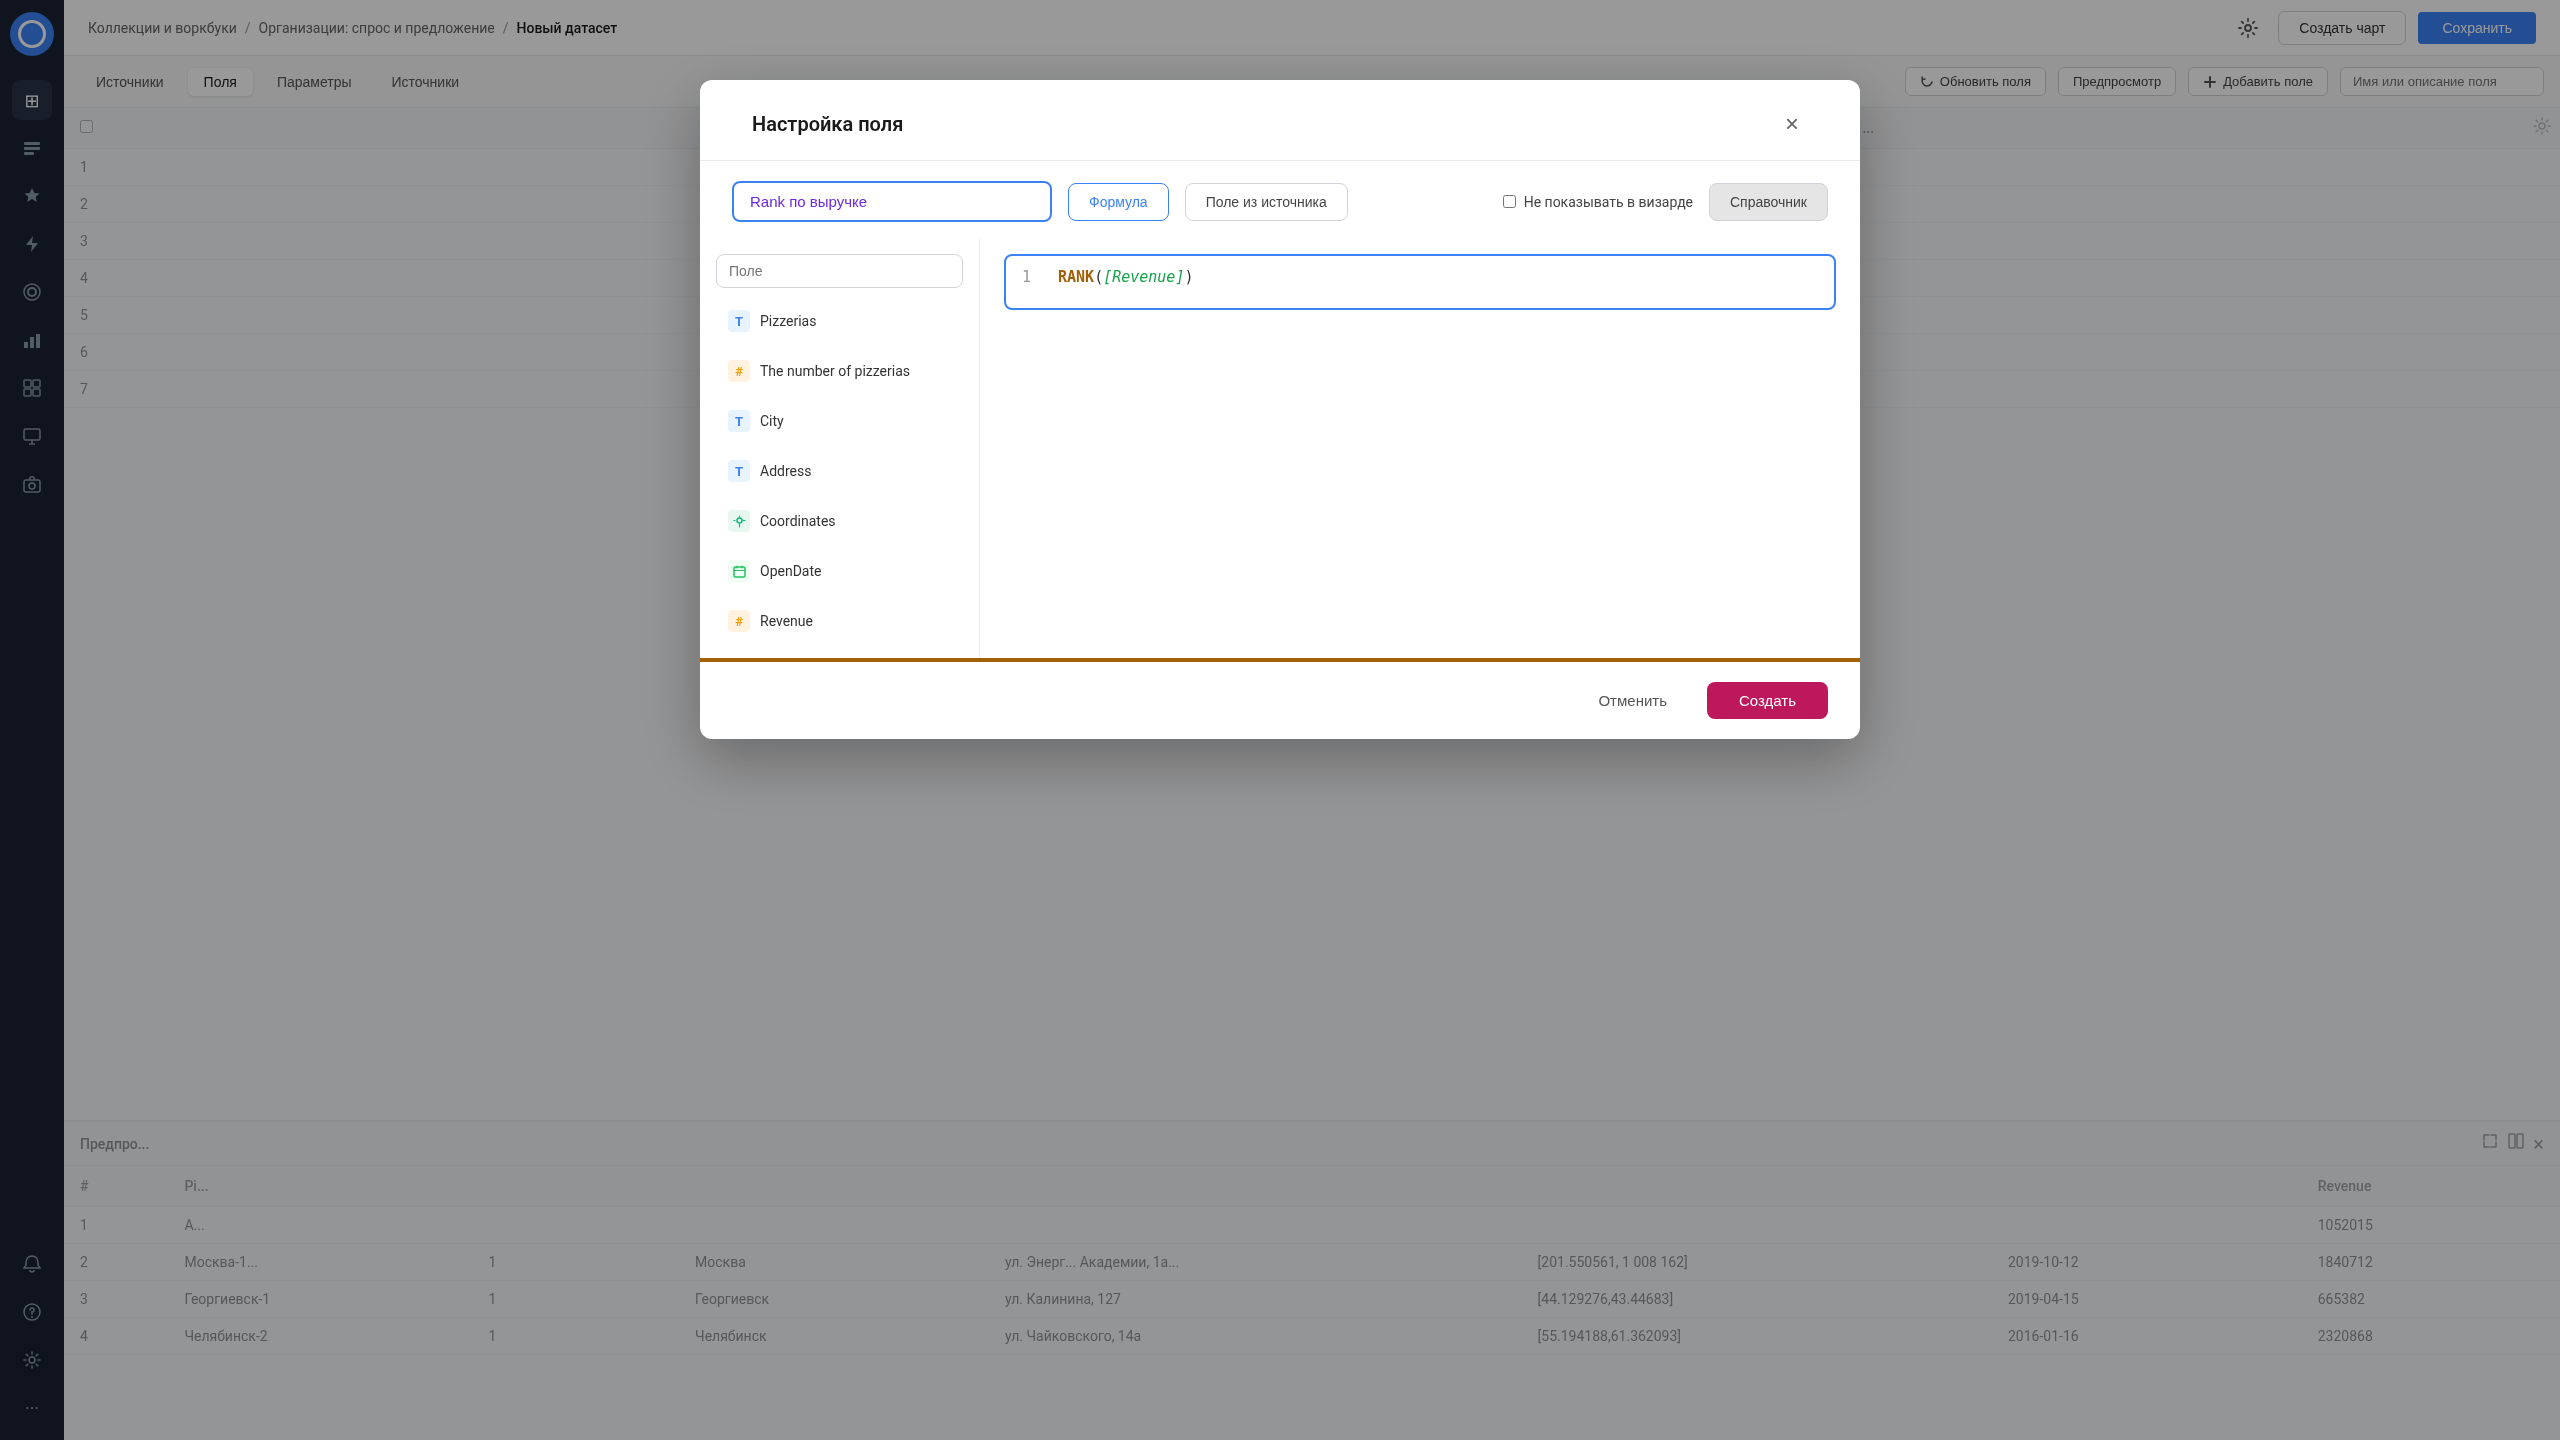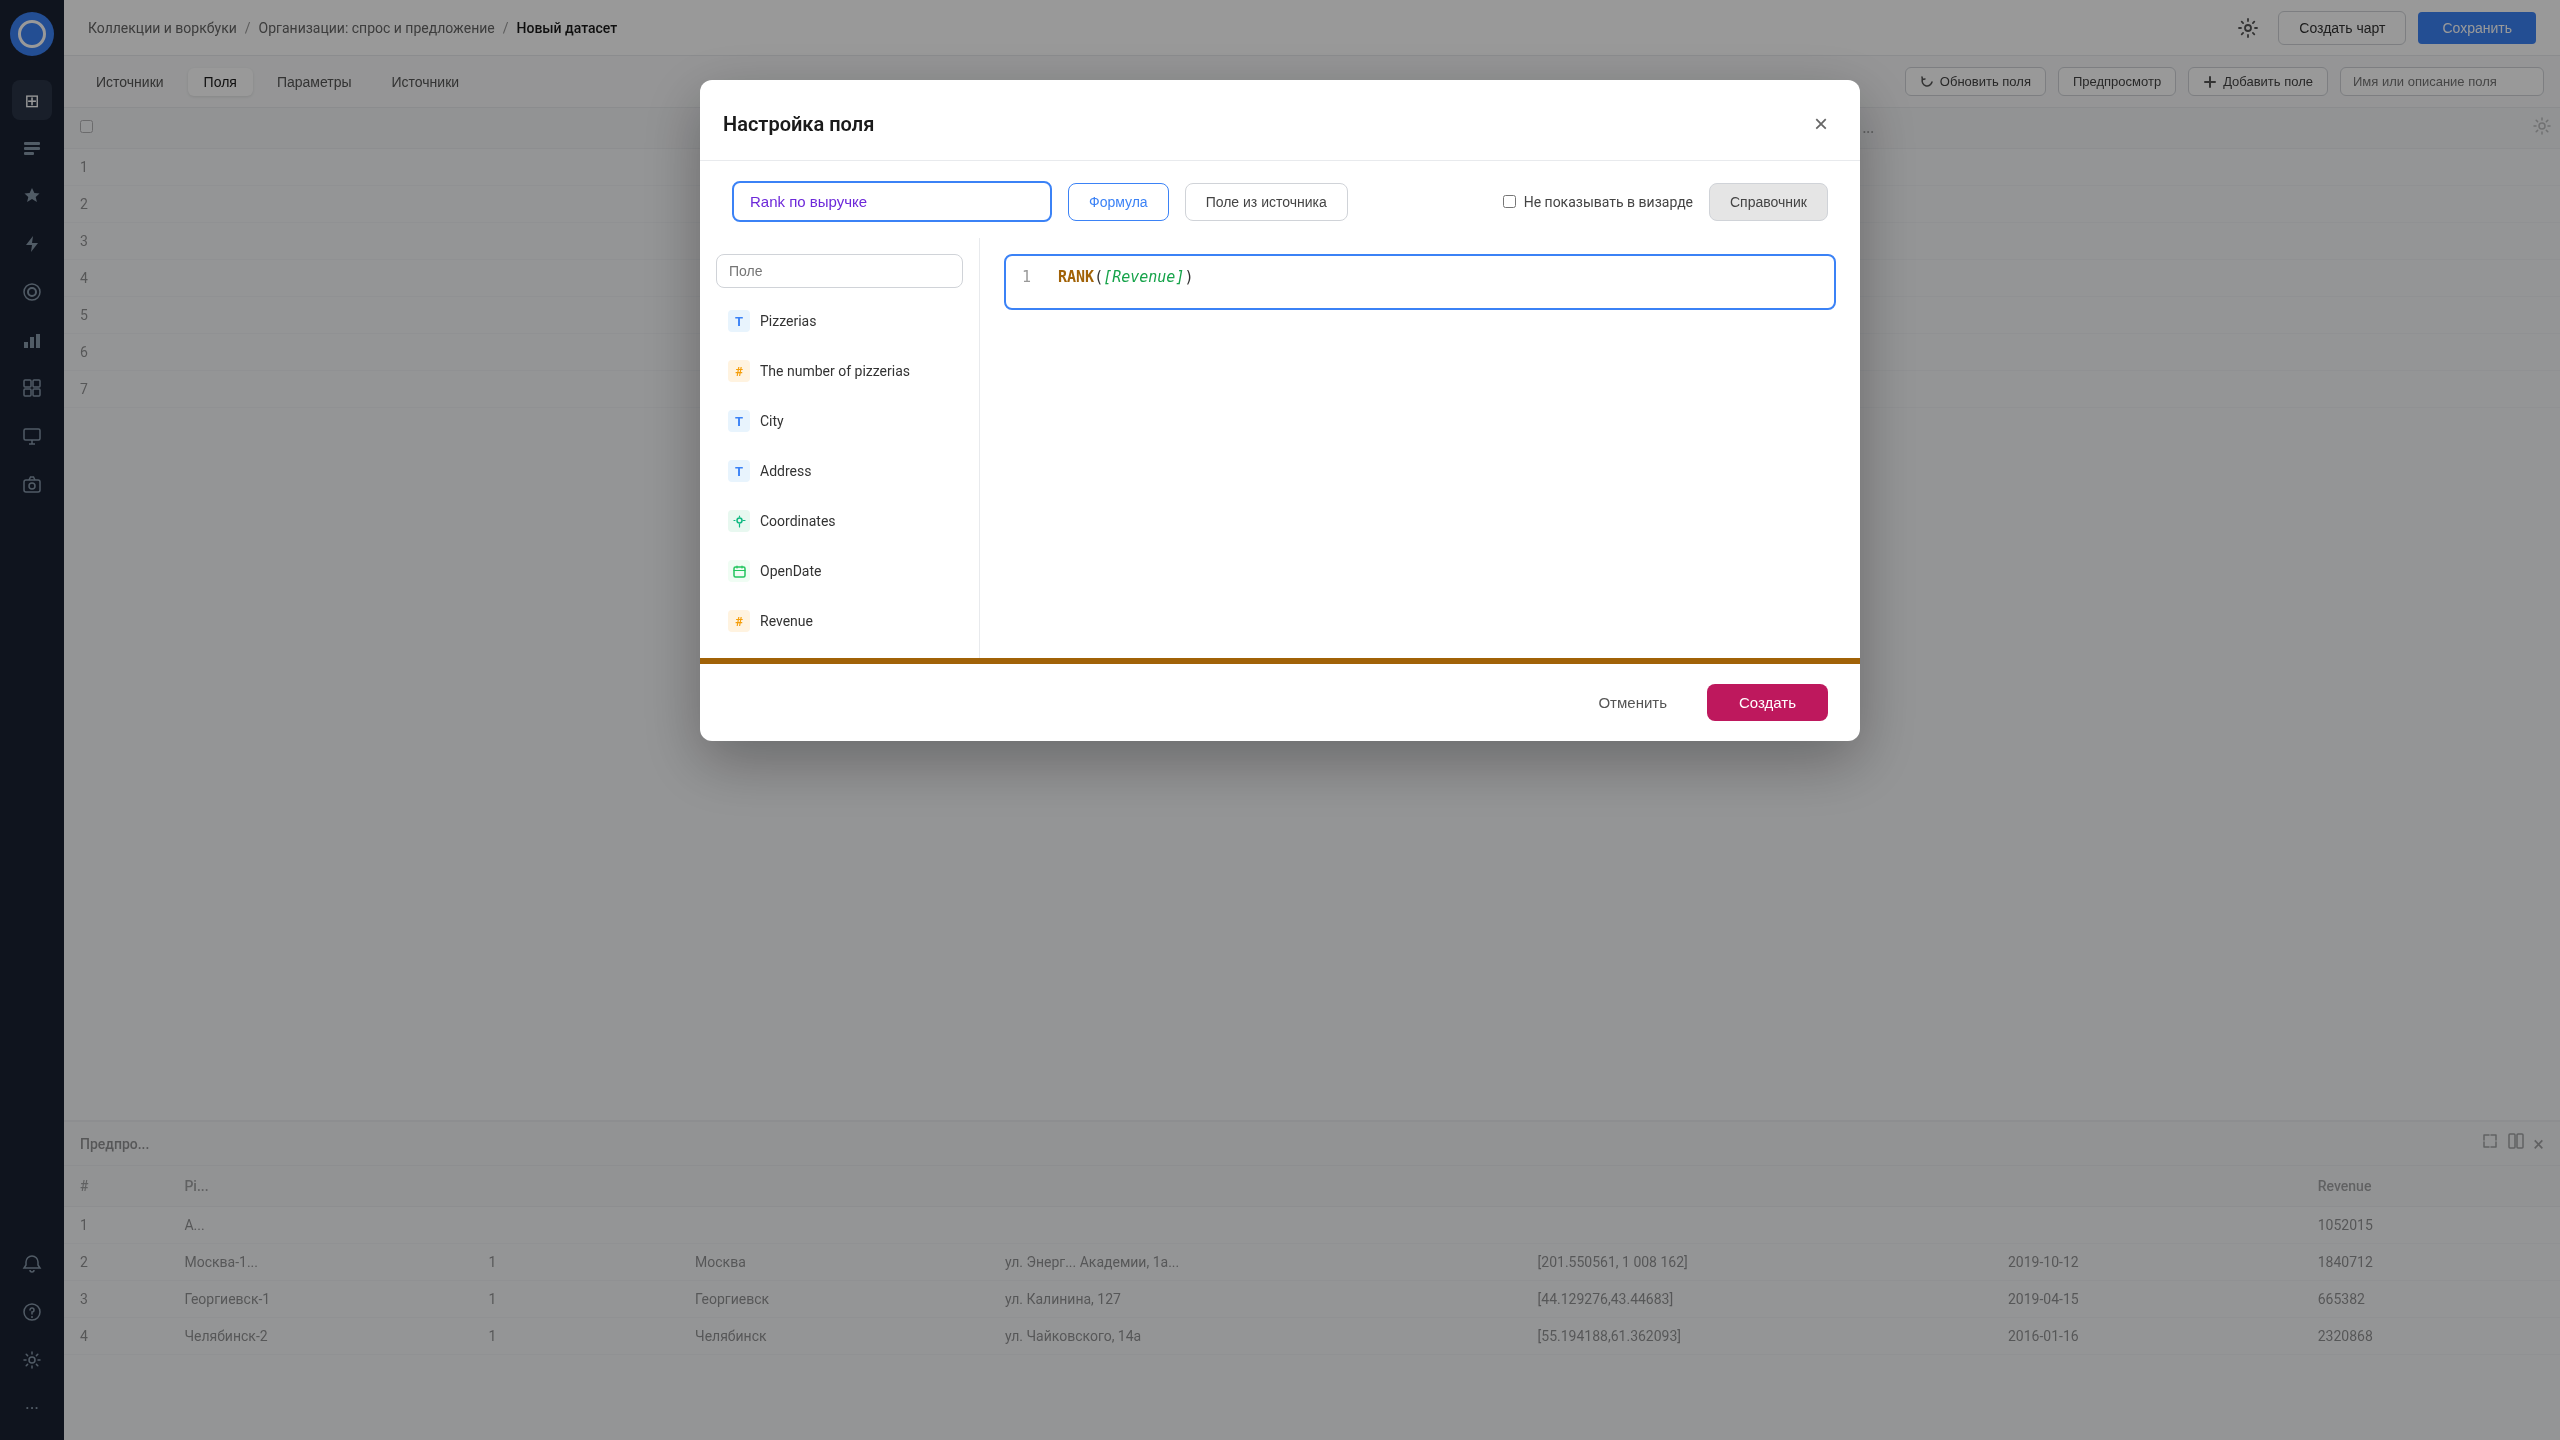--- a/index.html
+++ b/index.html
@@ -277,21 +277,21 @@
       border-radius: 12px;
       width: 1160px;
       max-height: 820px;
       display: flex;
       flex-direction: column;
       box-shadow: 0 20px 60px rgba(0,0,0,0.3);
       position: relative;
     }
 
     .modal-header {
-      padding: 28px 23px 20px;
+      padding: 28px 52px 20px;
       border-bottom: 1px solid #e8eaed;
       display: flex;
       align-items: center;
       justify-content: space-between;
     }
 
     .modal-title {
       font-size: 20px;
       font-weight: 600;
       color: #1a1a1a;
@@ -452,21 +452,21 @@
       color: #1a1a1a;
     }
 
     .formula-keyword { color: #a16207; font-weight: 700; }
     .formula-field { color: #16a34a; font-style: italic; }
     .formula-paren { color: #333; }
 
     
     .modal-footer {
       padding: 20px 32px;
-      border-top: 6px solid #a16207;
+      border-top: 4px solid #a16207;
       display: flex;
       align-items: center;
       justify-content: flex-end;
       gap: 16px;
     }
 
     .btn-cancel {
       padding: 10px 24px;
       background: transparent;
       border: none;

